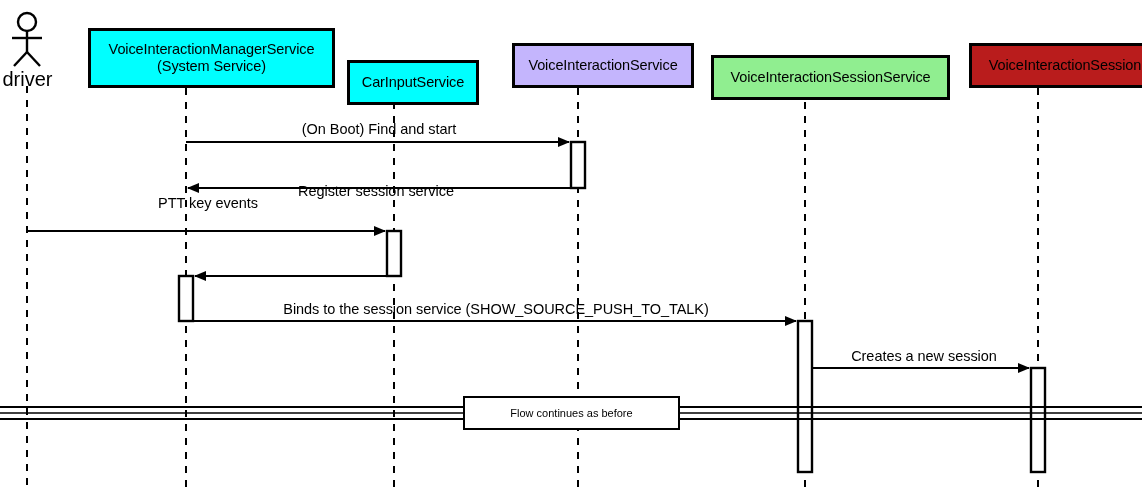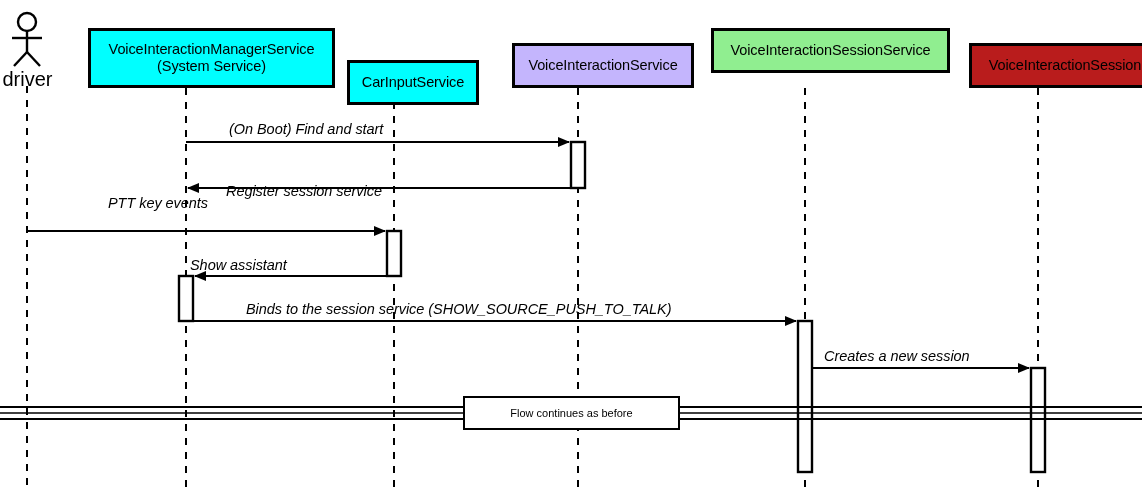--- a/index.html
+++ b/index.html
@@ -44,23 +44,22 @@
     font-size: 20px;
     color: #000000;
     text-align: center;
     white-space: nowrap;
   }
   .msg-label {
     position: absolute;
     font-size: 14.5px;
     color: #000000;
     white-space: nowrap;
-    text-align: left;
+    text-align: center;
     letter-spacing: -0.05px;
-    font-style: italic;
   }
   .divider-note {
     position: absolute;
     box-sizing: border-box;
     border: 2px solid #000000;
     background: #ffffff;
     display: flex;
     align-items: center;
     justify-content: center;
     font-size: 11px;
@@ -126,31 +125,30 @@
 
   <div class="actor-label" style="left:0px; top:68px; width:55px;">driver</div>
 
   <div class="participant-box" style="left:63px; top:28px; width:247px; height:60px; background:#00FFFF;">VoiceInteractionManagerService
 (System Service)</div>
 
   <div class="participant-box" style="left:322px; top:60px; width:132px; height:45px; background:#00FFFF;">CarInputService</div>
 
   <div class="participant-box" style="left:487px; top:43px; width:182px; height:45px; background:#c4b5fd;">VoiceInteractionService</div>
 
-  <div class="participant-box" style="left:686px; top:28px; width:239px; height:45px; background:#90EE90;">VoiceInteractionSessionService</div>
+  <div class="participant-box" style="left:686px; top:55px; width:239px; height:45px; background:#90EE90;">VoiceInteractionSessionService</div>
 
   <div class="participant-box" style="left:944px; top:43px; width:192px; height:45px; background:#b91c1c;">VoiceInteractionSession</div>
 
   <div class="msg-label" style="left:229px; top:121px; width:300px;">(On Boot) Find and start</div>
 
   <div class="msg-label" style="left:226px; top:183px; width:300px;">Register session service</div>
 
   <div class="msg-label" style="left:108px; top:195px; width:200px;">PTT key events</div>
 
-  <div class="msg-label" style="left:190px; top:257px; width:200px;">Show assistant</div>
 
   <div class="msg-label" style="left:246px; top:301px; width:500px;">Binds to the session service (SHOW_SOURCE_PUSH_TO_TALK)</div>
 
   <div class="msg-label" style="left:824px; top:348px; width:200px;">Creates a new session</div>
 
   <div class="divider-note" style="left:463px; top:396px; width:217px; height:34px;">Flow continues as before</div>
 
 </div>
 
 </body></html>

